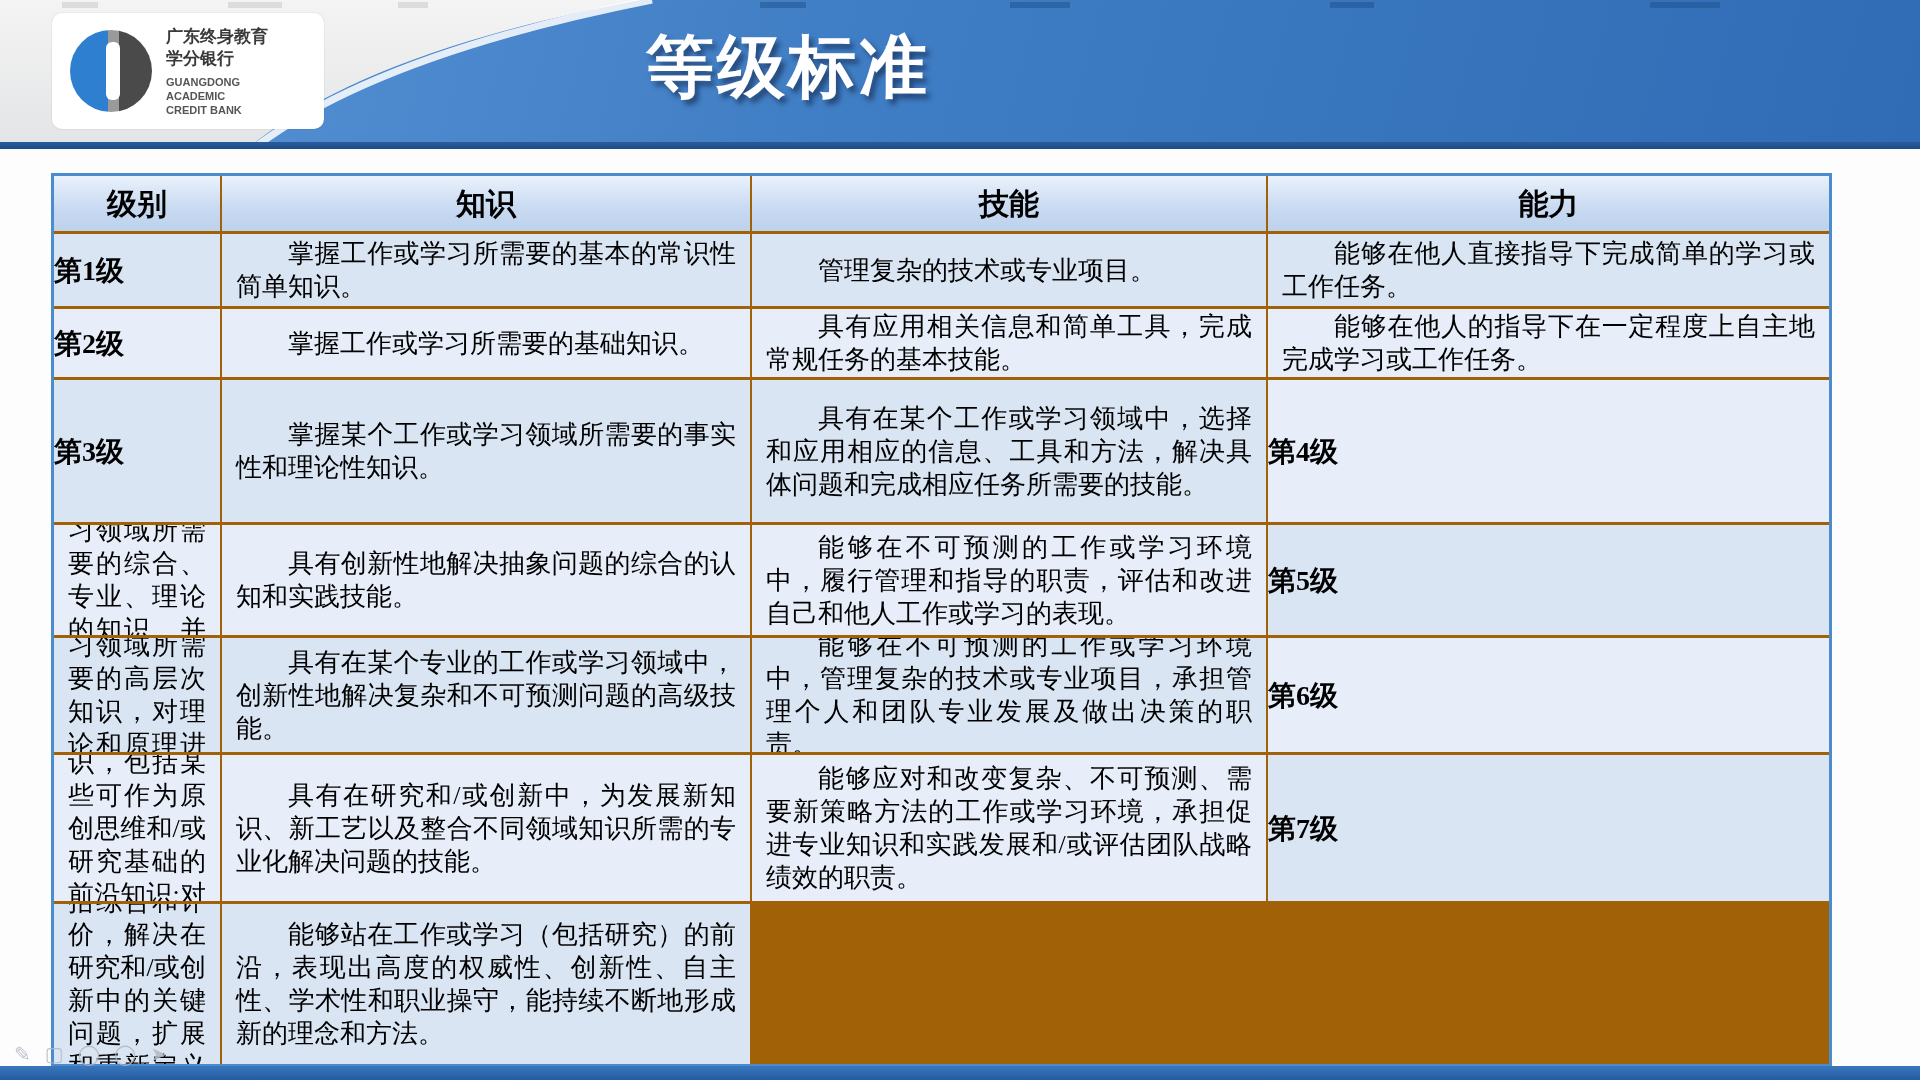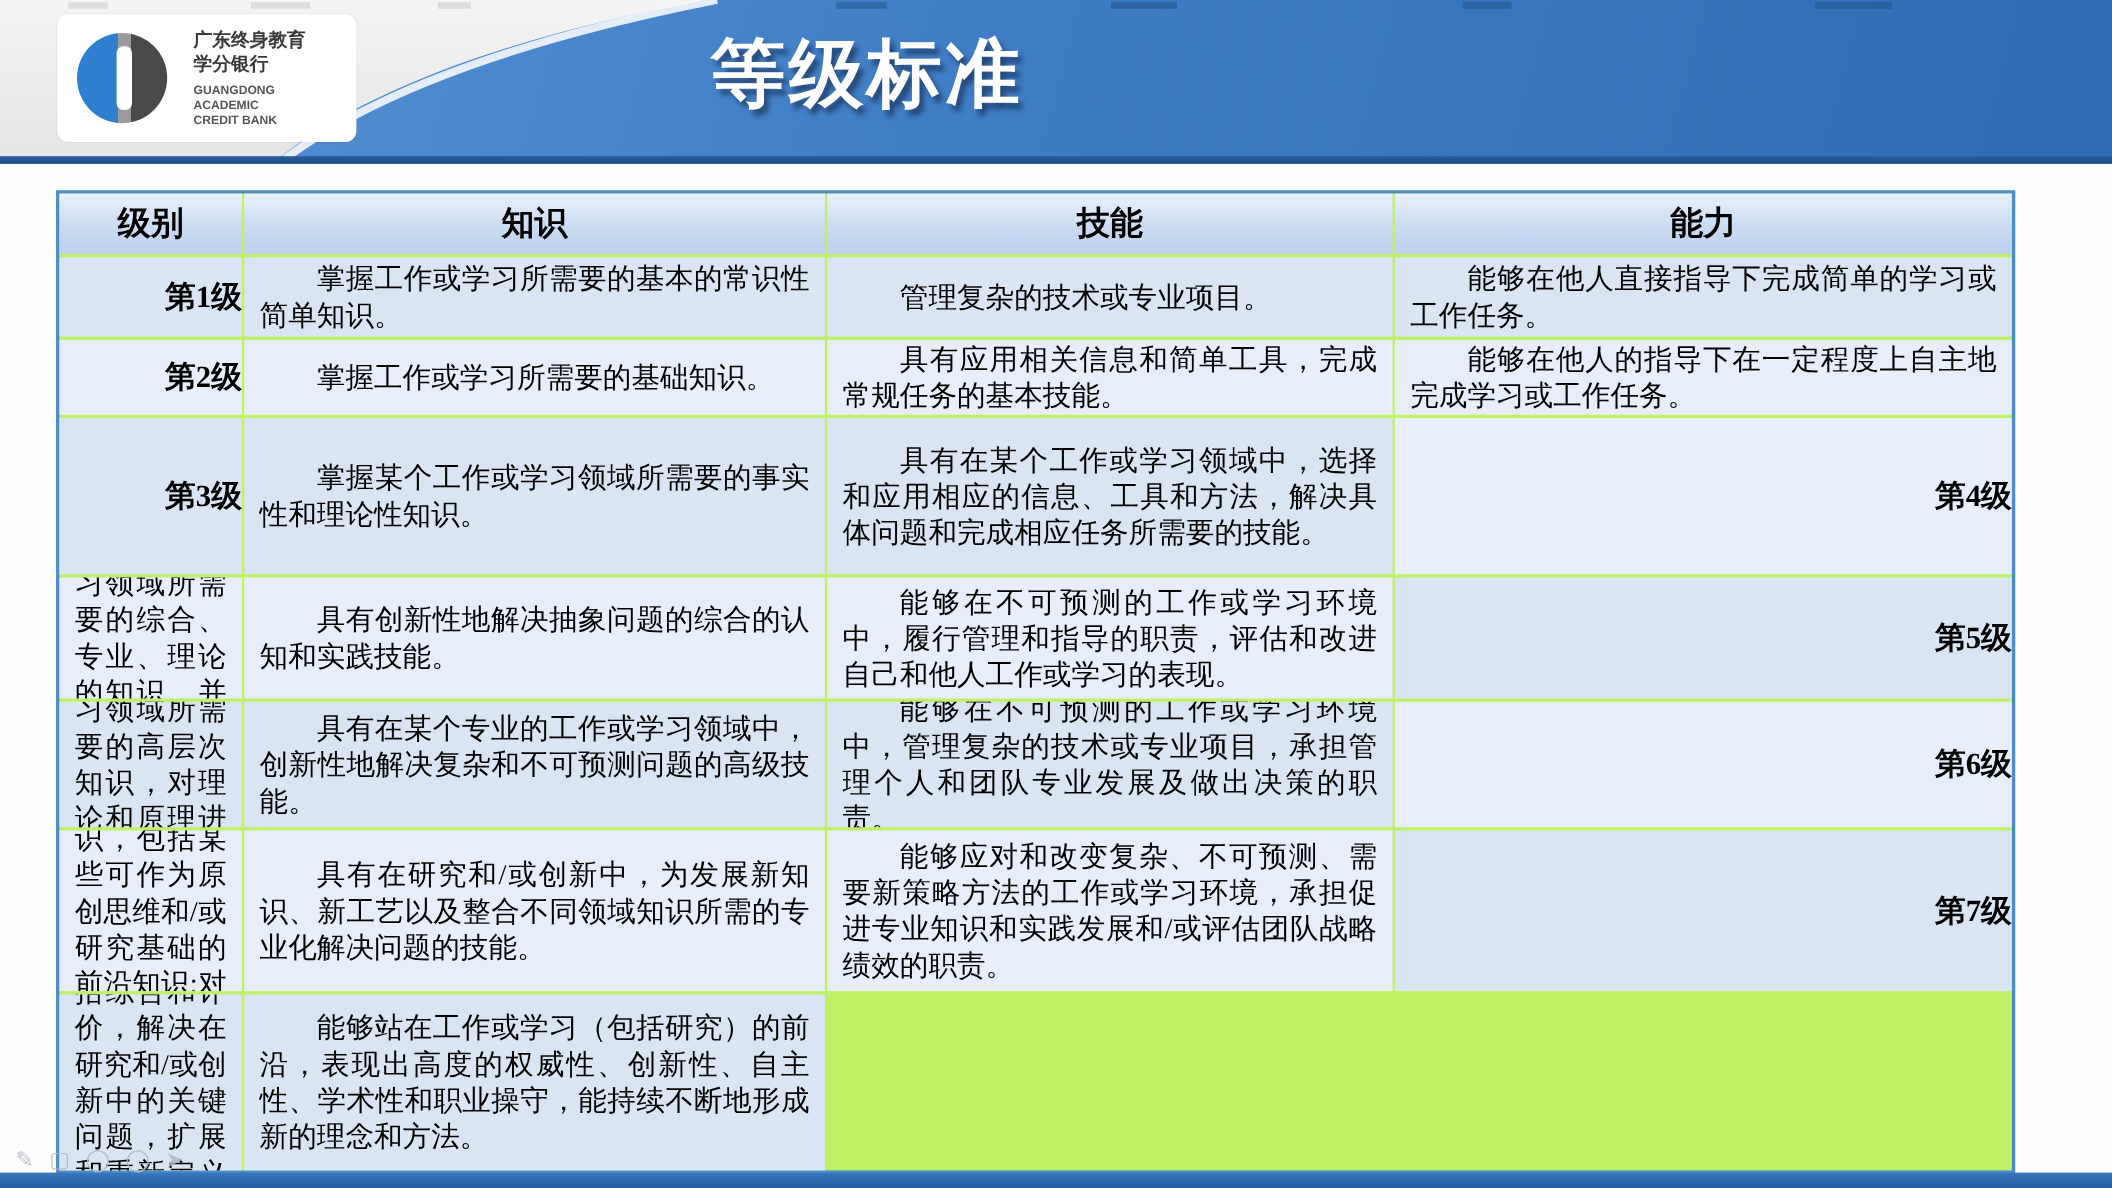--- a/index.html
+++ b/index.html
@@ -20,43 +20,43 @@
 
   
   .logo-card { position:absolute; left:52px; top:13px; width:272px; height:116px;
                background:#ffffff; border-radius:10px; display:flex; align-items:center;
                box-shadow:0 0 0 1px rgba(0,0,0,.04); }
   .logo-mark { position:relative; width:82px; height:82px; margin-left:18px; flex:none; }
   .logo-mark .disc { position:absolute; inset:0; border-radius:50%;
                      background:linear-gradient(90deg,#2f7fd0 0 46%,#9a9a9a 46% 60%,#4a4a4a 60% 100%); }
   .logo-mark .bar  { position:absolute; left:36px; top:12px; width:14px; height:58px;
                      background:#ffffff; border-radius:6px; }
-  .logo-text { margin-left:24px; line-height:1; }
+  .logo-text { margin-left:14px; line-height:1; }
   .logo-cn { font-family:"Liberation Sans","DejaVu Sans",sans-serif; font-size:17px;
              font-weight:bold; color:#3a3a3a; line-height:22px; white-space:pre-line; }
   .logo-en { margin-top:5px; font-family:Liberation Sans, sans-serif;
              font-size:11px; font-weight:bold; color:#555; line-height:14px; white-space:pre-line; }
 
   
   .top-mark { position:absolute; top:2px; height:6px; background:#c9c9c9; opacity:.55; }
   .top-mark.b { background:#1d4f8a; opacity:.5; }
 
   
   .qtable { position:absolute; left:51px; top:173px; width:1781px;
             display:grid;
             grid-template-columns:166px 528px 514px 561px;
             grid-template-rows:55px 72px 68px 142px 110px 114px 146px 160px;
             gap:3px 2px;
-            background:#bef264; border:3px solid #4a8ccc; }
+            background:#a16207; border:3px solid #4a8ccc; }
   .cell { background:#dae5f3; display:flex; align-items:center; overflow:hidden; }
   .cell .txt { width:100%; font-size:26px; line-height:33px; color:#000;
                text-align:justify; text-indent:2em; }
   .cell.content { padding:2px 14px; }
   .cell.levelcol { justify-content:center; }
-  .cell.levelcol .txt { text-align:right; text-indent:0; font-weight:bold; font-size:28px; }
+  .cell.levelcol .txt { text-align:left; text-indent:0; font-weight:bold; font-size:28px; }
   .row-even .cell, .cell.row-even { background:#e7eef9; }
   .hcell { background:linear-gradient(180deg,#eaf2fc 0%,#cadbf2 55%,#bdd1ec 100%);
            display:flex; align-items:center; justify-content:center; }
   .hcell .txt { font-size:30px; font-weight:bold; color:#000; text-indent:0; text-align:center; }
 
   
   .bottom-bar { position:absolute; left:0; top:1066px; width:1920px; height:14px;
                 background:linear-gradient(180deg,#3a77bd,#235c9f); }
   .anno { position:absolute; left:14px; top:1042px; display:flex; gap:14px;
           font-family:"DejaVu Sans",sans-serif; font-size:20px; color:#b4b8c2;

